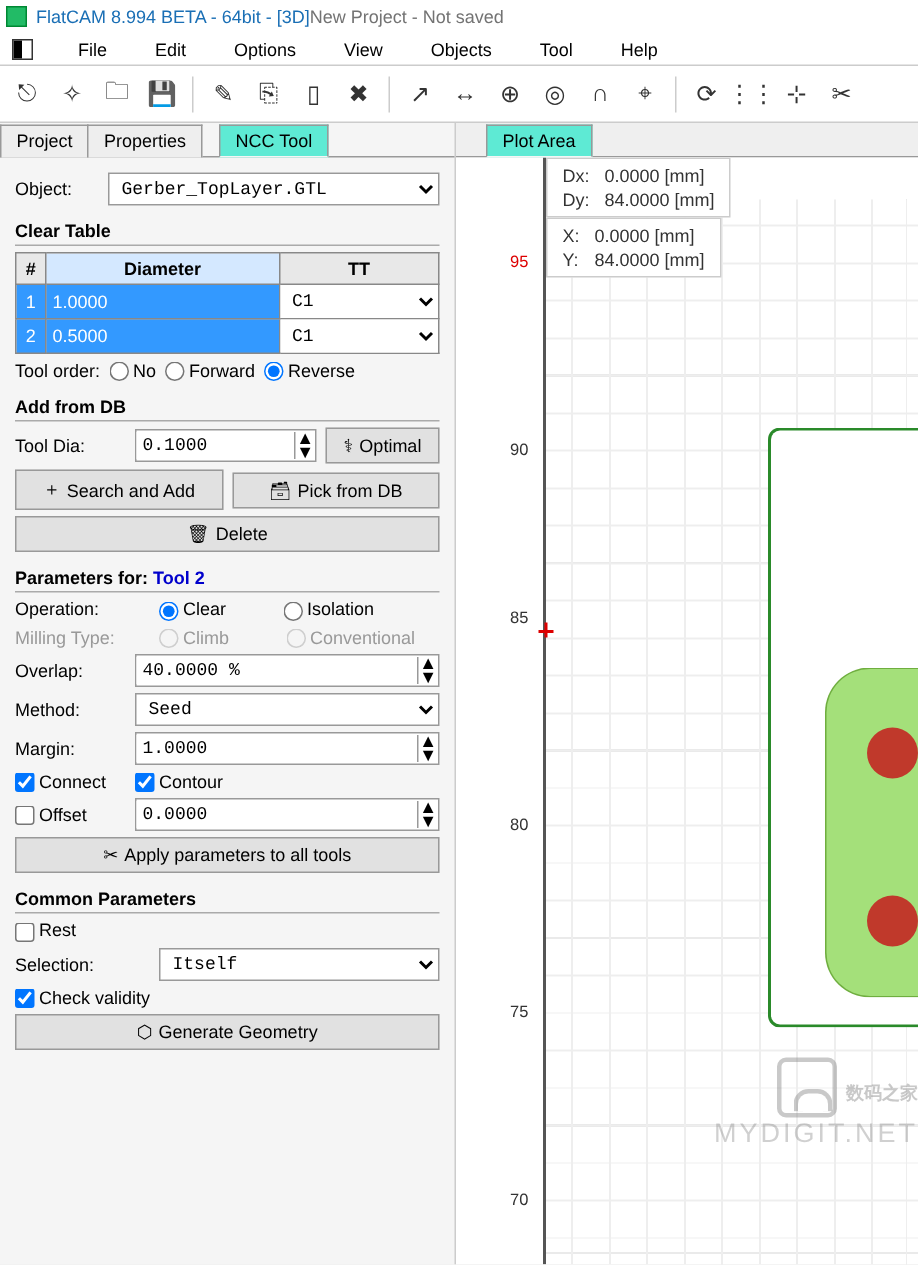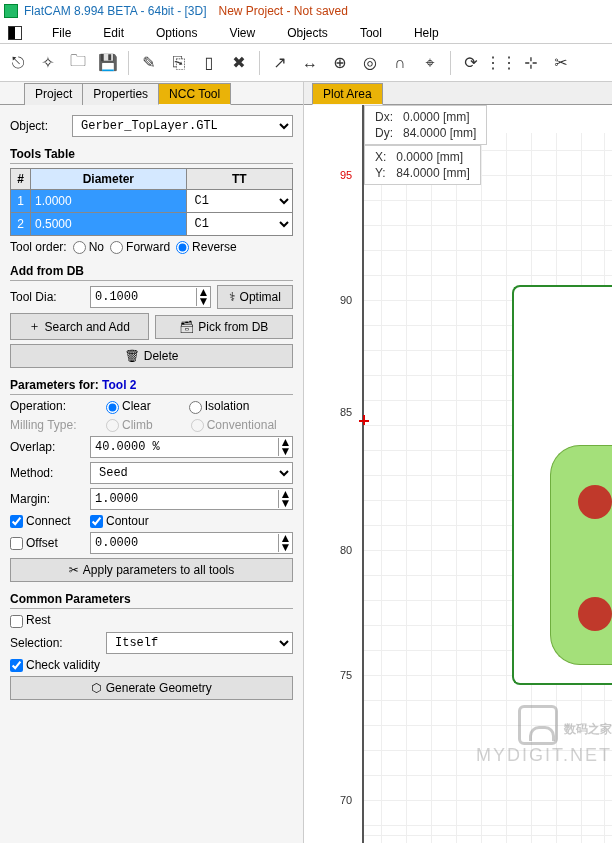--- a/index.html
+++ b/index.html
@@ -1,30 +1,30 @@
 <!DOCTYPE html>
 <html><head>
 <meta charset="utf-8">
 <style>
 * { box-sizing: border-box; margin: 0; padding: 0; font-family: "Segoe UI", Tahoma, sans-serif; font-size: 12px; }
 body { background: #f0f0f0; width: 612px; height: 843px; overflow: hidden; position: relative; }
 .titlebar { background: #fff; height: 22px; display: flex; align-items: center; padding: 0 4px; color: #1a6fb5; font-size: 13px; }
 .titlebar .logo { width: 14px; height: 14px; margin-right: 6px; background: #2b6; border: 1px solid #083; }
-.titlebar .proj { margin-left: 12px; color: #c2410c; }
+.titlebar .proj { color: #737373; }
 .menubar { background: #fff; height: 22px; display: flex; align-items: center; border-bottom: 1px solid #ccc; gap: 12px; }
 .menubar .menu { padding: 2px 10px; cursor: default; }
 .menubar .sq { width: 14px; height: 14px; border: 1px solid #333; margin: 0 8px; background: linear-gradient(90deg, #000 50%, #fff 50%); }
 .toolbar { background: #fff; height: 38px; display: flex; align-items: center; border-bottom: 1px solid #ccc; padding: 0 4px; gap: 2px; }
 .tbtn { width: 28px; height: 28px; display: flex; align-items: center; justify-content: center; border: 1px solid transparent; font-size: 16px; color: #333; }
 .tsep { width: 1px; height: 24px; background: #ccc; margin: 0 4px; }
 .main { display: flex; height: calc(100% - 82px); }
 .panel { width: 304px; background: #f5f5f5; border-right: 1px solid #ccc; display: flex; flex-direction: column; }
-.tabs { display: flex; border-bottom: 1px solid #999; font-family: "Courier New", monospace; padding-left: 24px; }
+.tabs { display: flex; border-bottom: 1px solid #999; font-family: "Courier New", monospace; }
 .tab { padding: 3px 10px; border: 1px solid #999; border-bottom: none; background: #eee; margin-right: -1px; position: relative; top: 1px; }
-.tab.active { background: #eab308; border-bottom: 1px solid #f5f5f5; }
+.tab.active { background: #5eead4; border-bottom: 1px solid #f5f5f5; margin-left: 12px; }
 .body { padding: 6px 10px; font-family: "Courier New", monospace; font-size: 12px; overflow-y: auto; flex: 1; }
 .h { font-weight: bold; font-size: 16px; margin: 4px 0; color: #000; }
 .row { display: flex; align-items: center; margin: 4px 0; gap: 6px; }
 .row label { white-space: nowrap; }
 .sect { font-weight: bold; border-bottom: 1px solid #aaa; padding: 2px 0; margin: 8px 0 4px; }
 select, input[type=text] { font-family: "Courier New", monospace; border: 1px solid #999; background: #fff; padding: 2px 4px; height: 22px; }
 .spin { display: flex; border: 1px solid #999; background: #fff; height: 22px; align-items: center; }
 .spin input { border: none; flex: 1; height: 18px; padding: 0 4px; font-family: "Courier New", monospace; outline: none; width: 0; }
 .spin .ud { width: 14px; display: flex; flex-direction: column; font-size: 7px; line-height: 9px; text-align: center; border-left: 1px solid #999; }
 .spin .ud span { cursor: pointer; }
@@ -114,21 +114,21 @@
     <div class="tabs">
       <div class="tab">Project</div>
       <div class="tab">Properties</div>
       <div class="tab active">NCC Tool</div>
     </div>
     <div class="body">
       <div class="row">
         <label style="width:56px">Object:</label>
         <select style="flex:1"><option>Gerber_TopLayer.GTL</option></select>
       </div>
-      <div class="sect">Tools Table</div>
+      <div class="sect">Clear Table</div>
       <table class="table">
         <tbody>
             <tr>
           <th class="num">#</th>
           <th>Diameter</th>
           <th class="num">TT</th>
         </tr>
         <tr>
           <td class="num">1</td>
           <td>1.0000</td>

